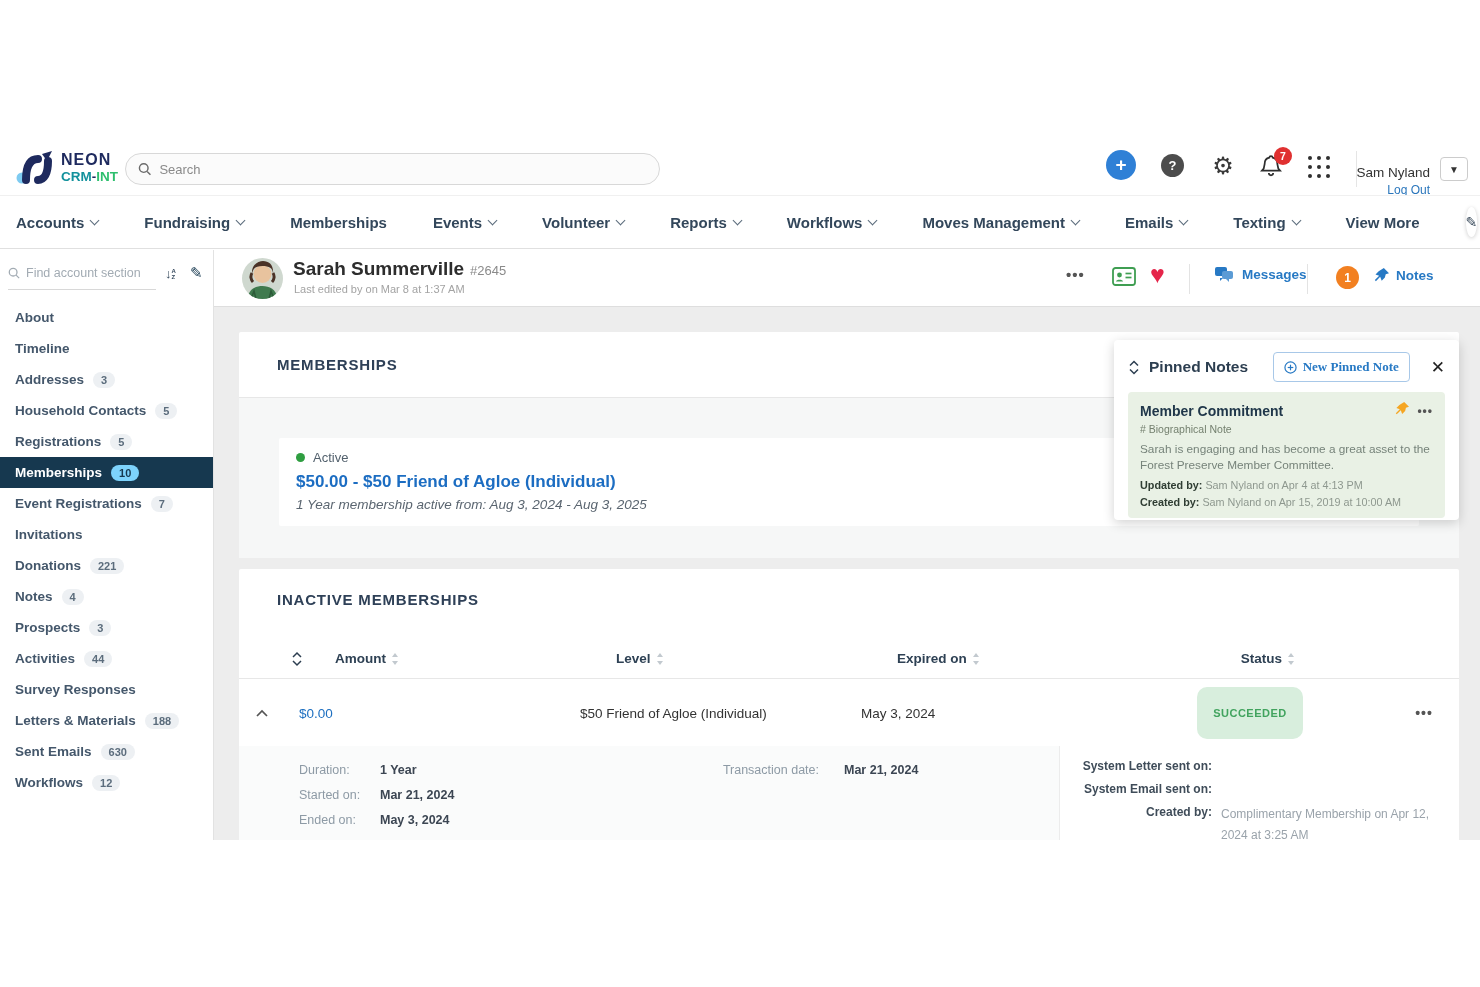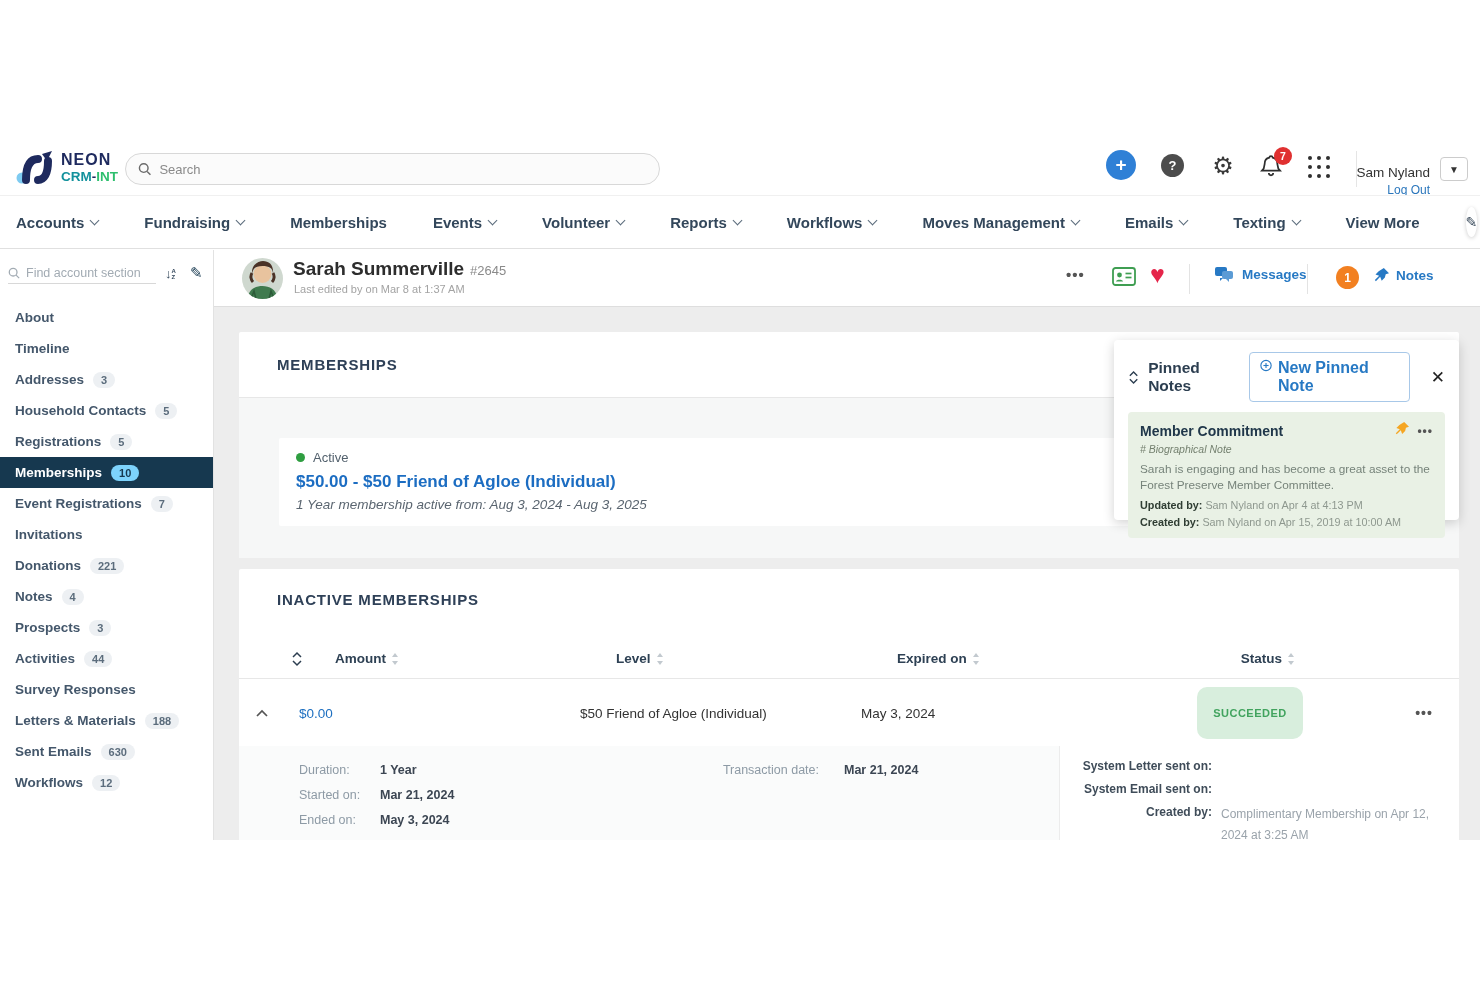--- a/index.html
+++ b/index.html
@@ -34,21 +34,21 @@
   .nav-item { display:flex; align-items:center; gap:7px; font-size:15px; font-weight:600; color:#33475b; margin-right:46px; cursor:pointer; white-space:nowrap; }
   .chev { width:7px; height:7px; border-right:1.6px solid #5a6b7b; border-bottom:1.6px solid #5a6b7b; transform:rotate(45deg); margin-top:-4px; }
   .nav-edit { margin-left:auto; width:30px; height:30px; border-radius:50%; background:#fff; box-shadow:0 1px 4px rgba(0,0,0,.2); display:flex; align-items:center; justify-content:center; font-size:14px; color:#2c3e50; cursor:pointer; }
 
   
   .layout { position:absolute; top:250px; left:0; width:1480px; height:590px; display:flex; }
   .sidebar { width:214px; background:#fff; border-right:1px solid #e2e2e2; position:relative; flex:none; }
   .content { flex:1; background:#ededed; position:relative; overflow:hidden; }
 
   
-  .finder { position:absolute; top:16px; left:8px; width:148px; display:flex; align-items:center; gap:6px; border-bottom:1px solid #d8d8d8; padding-bottom:3px; }
+  .finder { position:absolute; top:16px; left:8px; width:148px; display:flex; align-items:center; gap:6px; border-bottom:1px solid #d8d8d8; padding-bottom:9px; }
   .finder input { border:none; outline:none; width:118px; font-size:12.5px; color:#666; font-family:"Liberation Sans", sans-serif; }
   .finder input::placeholder { color:#a2abb3; }
   .sort-az { position:absolute; left:165px; top:16px; display:flex; align-items:center; color:#33475b; cursor:pointer; }
   .sort-az .arrow { font-size:13px; }
   .sort-az .letters { display:flex; flex-direction:column; font-size:6px; font-weight:bold; line-height:1; }
   .side-pencil { position:absolute; left:190px; top:14px; font-size:15px; color:#16384f; cursor:pointer; }
   .side-items { position:absolute; top:52px; left:0; width:100%; }
   .side-item { height:31px; display:flex; align-items:center; gap:9px; padding-left:15px; font-size:13.5px; font-weight:600; color:#44576b; cursor:pointer; }
   .side-item .badge { background:#edf0f3; color:#5b6c7c; border-radius:9px; padding:2px 8px; font-size:11px; font-weight:bold; }
   .badge:empty { display:none; }
@@ -105,28 +105,28 @@
   .trans .v { margin-left:25px; color:#3c4653; font-weight:600; }
   .exp-right { flex:1; background:#fff; border-left:1px solid #ececec; padding-top:13px; font-size:12px; }
   .kv2 { display:flex; margin-bottom:9px; }
   .kv2 .k { width:152px; text-align:right; color:#3f4c59; font-weight:600; }
   .kv2 .v { margin-left:9px; color:#9aa3ab; width:225px; line-height:1.75; margin-top:-1px; }
 
   
   .pinned { position:absolute; left:900px; top:90px; width:345px; height:180px; background:#fff; border-radius:4px; box-shadow:0 3px 12px rgba(0,0,0,.18); z-index:6; }
   .pin-head { display:flex; align-items:center; padding:12px 14px 8px 14px; gap:9px; }
   .pin-title { font-size:15.5px; font-weight:600; color:#2c3e50; }
-  .new-pin-btn { margin-left:auto; border:1px solid #a8c8e8; border-radius:4px; color:#2779c4; font-size:16px; font-weight:600; padding:6px 10px; display:flex; gap:6px; cursor:pointer; background:#fff; }
+  .new-pin-btn { margin-left:auto; border:1px solid #a8c8e8; border-radius:4px; color:#2779c4; font-size:13px; font-weight:600; padding:6px 10px; display:flex; align-items:center; gap:6px; cursor:pointer; background:#fff;font-family:Liberation Serif, serif; }
   .pin-close { margin-left:12px; font-size:17px; color:#222; cursor:pointer; line-height:1; }
   .note-card { margin:2px 14px; background:#e9f1e5; border-radius:4px; padding:10px 12px; }
   .note-top { display:flex; align-items:center; }
   .note-title { font-size:14px; font-weight:bold; color:#20374a; }
   .note-pin { margin-left:auto; }
   .note-menu { font-size:12px; font-weight:bold; color:#555; margin-left:8px; letter-spacing:1px; cursor:pointer; }
-  .note-tag { font-size:10.5px; color:#74806f; margin-top:3px;font-style:italic; }
+  .note-tag { font-size:10.5px; color:#74806f; margin-top:3px; }
   .note-body { font-size:11.8px; color:#76837a; line-height:1.35; margin-top:7px; }
   .note-meta { font-size:10.8px; margin-top:5px; }
   .note-meta .k { font-weight:bold; color:#2f3d33; }
   .note-meta .v { color:#8e988f; }
 </style>
 </head>
 <body>
 
 <div class="header">
   <div class="logo">

